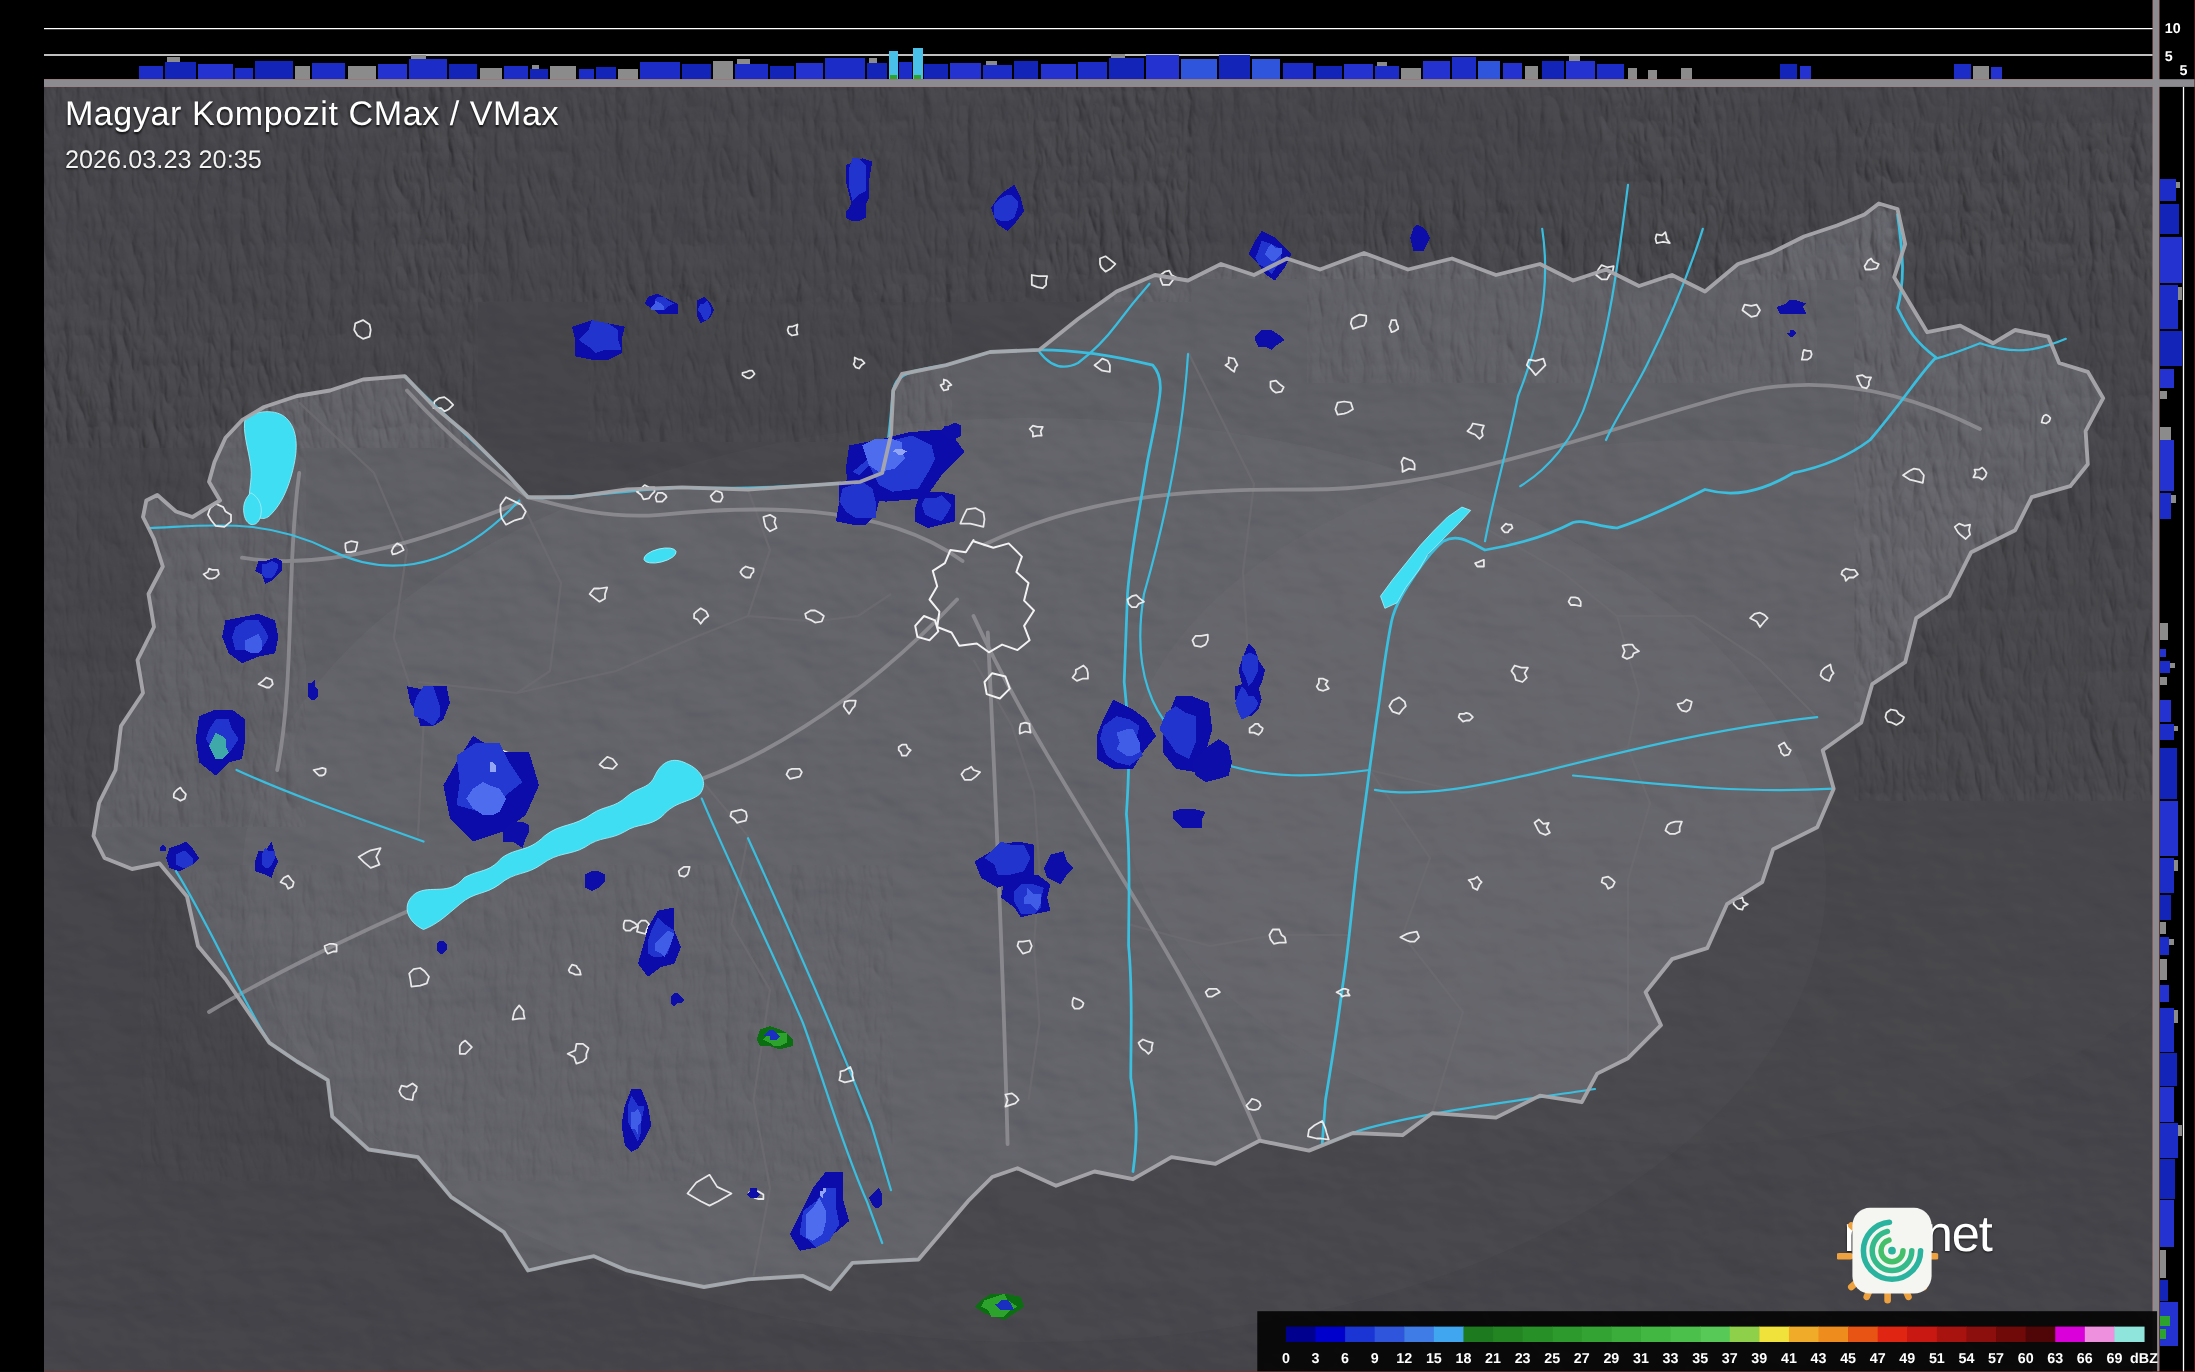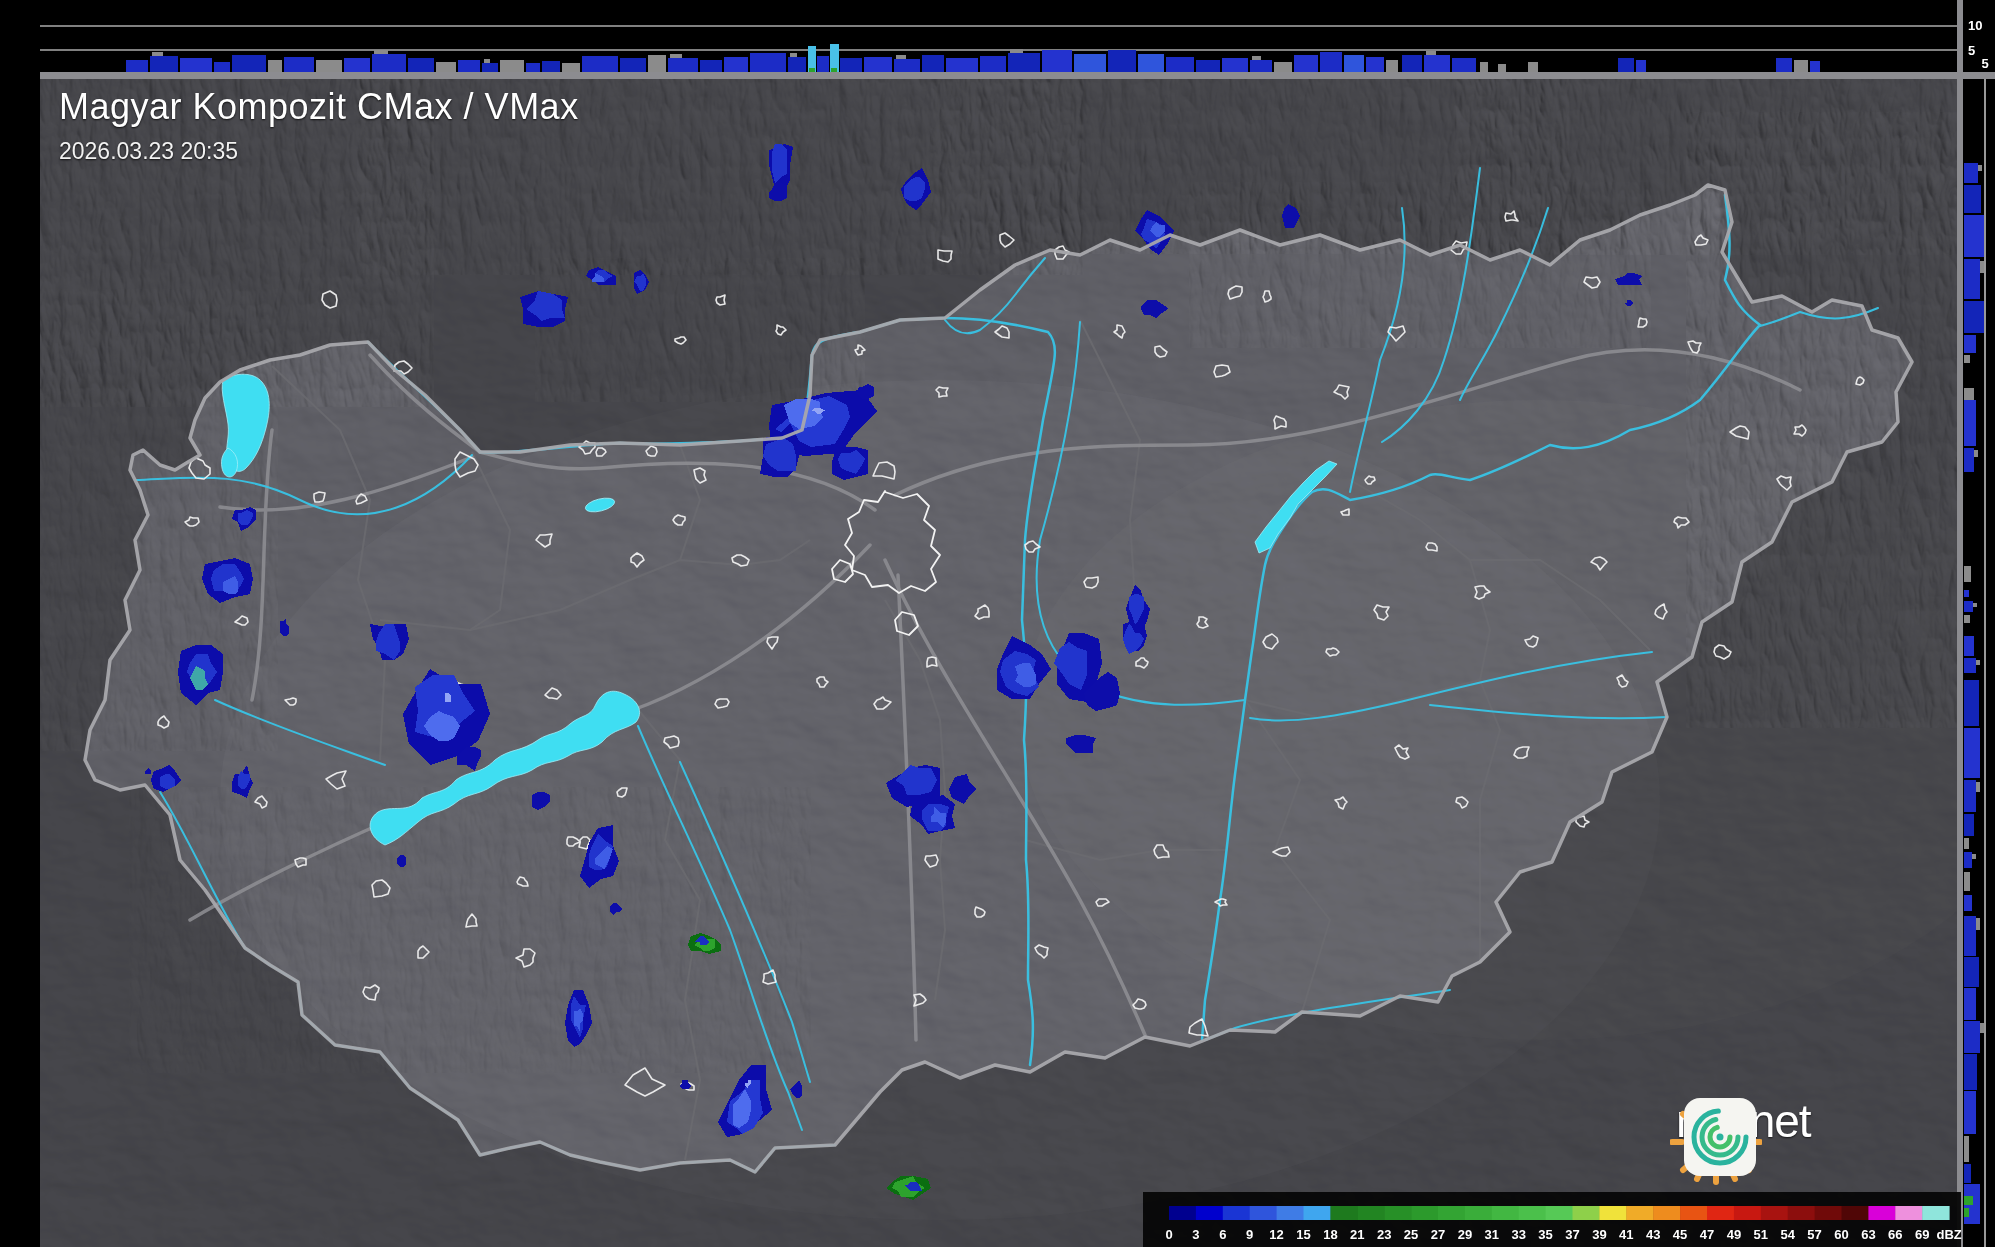--- a/index.html
+++ b/index.html
@@ -1,20 +1,20 @@
 <!DOCTYPE html>
 <html><head>
 <meta charset="utf-8">
 <style>
   html,body{margin:0;padding:0;background:#000;}
   .stage{position:relative;width:1995px;height:1247px;background:#ef4444;overflow:hidden;
          font-family:"Liberation Sans",sans-serif;margin-left:40px;}
   .stage svg{position:absolute;left:0;top:0;}
   .hdr{position:absolute;left:19px;top:86px;color:#ffffff;z-index:5;}
-  .hdr .title{font-size:36px;font-weight:400;letter-spacing:.5px;
+  .hdr .title{font-size:31px;font-weight:400;letter-spacing:.5px;
               text-shadow:0 1px 2px rgba(0,0,0,.8);}
   .hdr .ts{font-size:23px;margin-top:10px;color:#f2f2f2;text-shadow:0 1px 2px rgba(0,0,0,.8);}
   .logo{position:absolute;left:1630px;top:1094px;z-index:5;display:flex;align-items:center;}
   .logo .word{color:#fff;font-size:46px;font-weight:500;letter-spacing:-1px;margin-left:6px;
               text-shadow:0 1px 2px rgba(0,0,0,.7);}
   text{font-family:"Liberation Sans",sans-serif;}
 </style>
 </head>
 <body>
 

